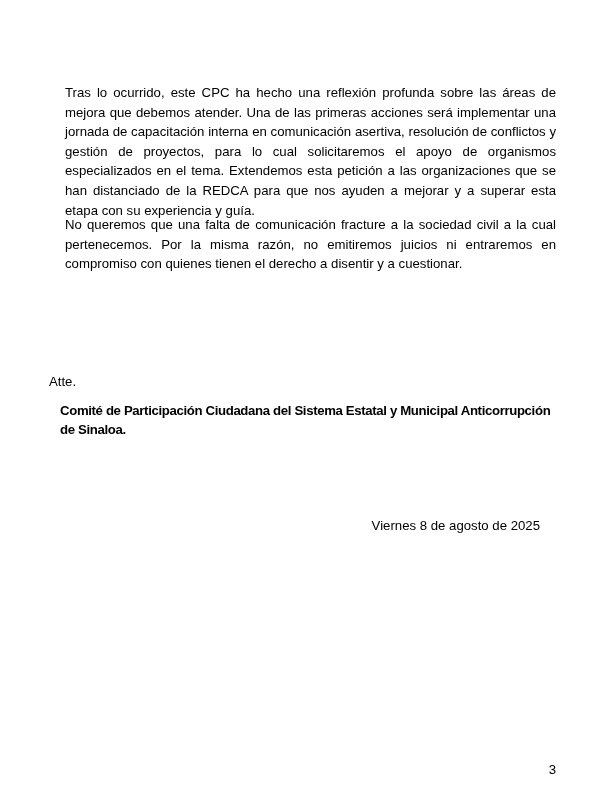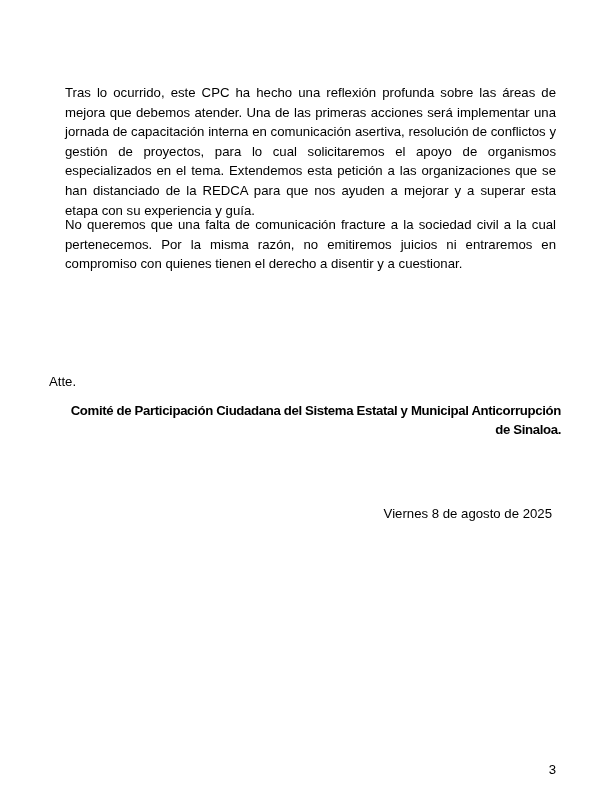--- a/index.html
+++ b/index.html
@@ -41,34 +41,34 @@
       left: 49px;
       width: 491px;
       font-size: 13.2px;
       top: 374px;
       margin: 0;
     }
     .signature {
       position: absolute;
       left: 60px;
       width: 501px;
-      text-align: right;
+      text-align: left;
       font-size: 13.2px;
       font-weight: bold;
       line-height: 19px;
       top: 401px;
       margin: 0;
       letter-spacing: -0.35px;
     }
     .date {
       position: absolute;
       right: 58px;
       top: 502px;
       font-size: 13.2px;
-      margin: 4px;
+      margin: 16px;
     }
     .page-number {
       position: absolute;
       right: 58px;
       top: 762px;
       font-size: 13.2px;
       margin: 0;
     }
   </style>
 </head>

